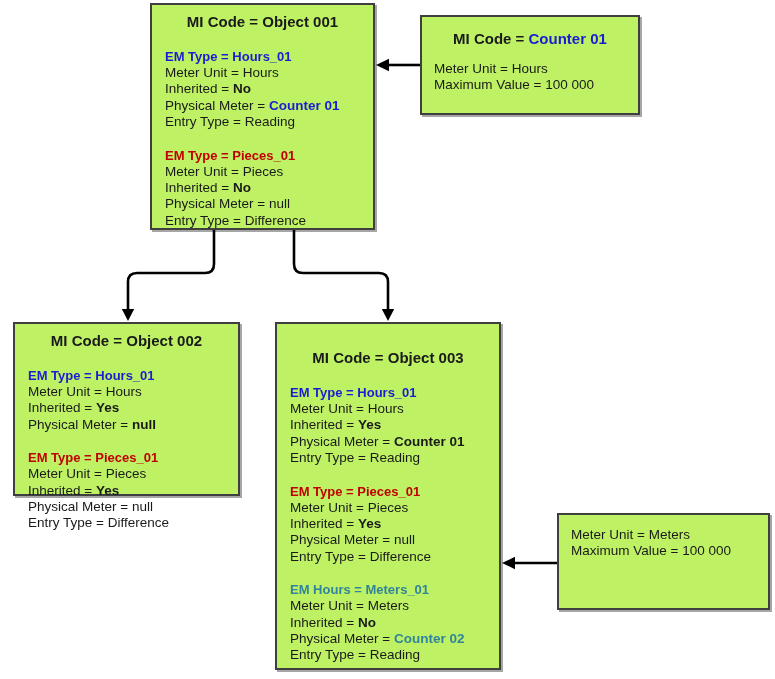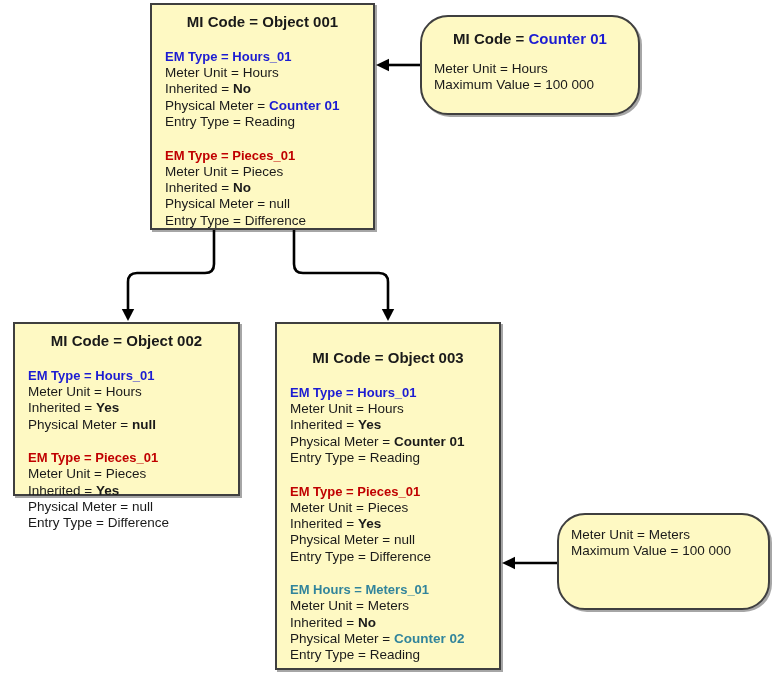--- a/index.html
+++ b/index.html
@@ -8,21 +8,21 @@
     --teal:#31849B;
     --ink:#1a1a1a;
     --border:#3f3f3f;
   }
   html,body{margin:0;padding:0;background:#ffffff;}
   body{font-family:"Liberation Sans","DejaVu Sans",sans-serif;color:var(--ink);}
   #canvas{position:relative;width:775px;height:679px;background:#ffffff;overflow:hidden;}
   #wires{position:absolute;left:0;top:0;width:775px;height:679px;pointer-events:none;}
   .box{
     position:absolute;
-    background:#fef9c3;
+    background:#bef264;
     border:2px solid var(--border);
     box-shadow:2px 2px 0 rgba(0,0,0,0.35);
     box-sizing:border-box;
   }
   .obj{padding:7px 13px 6px 13px;}
   .title{
     text-align:center;
     font-size:15px;
     font-weight:bold;
     line-height:19px;
@@ -40,21 +40,21 @@
   }
   .line{
     font-size:13.5px;
     line-height:16.4px;
     white-space:nowrap;
   }
   .val{font-weight:bold;}
   .c-blue{color:var(--blue);}
   .c-red{color:var(--red);}
   .c-teal{color:var(--teal);}
-  .counter{padding:12px 12px 20px 12px;border-radius:28px;}
+  .counter{padding:12px 12px 20px 12px;}
 </style>
 </head>
 <body>
 
 <div id="canvas">
 
   <svg id="wires" viewBox="0 0 775 679" xmlns="http://www.w3.org/2000/svg">
 
     <g>
       <line x1="420" y1="65" x2="388" y2="65" stroke="#000000" stroke-width="2.6"></line>

